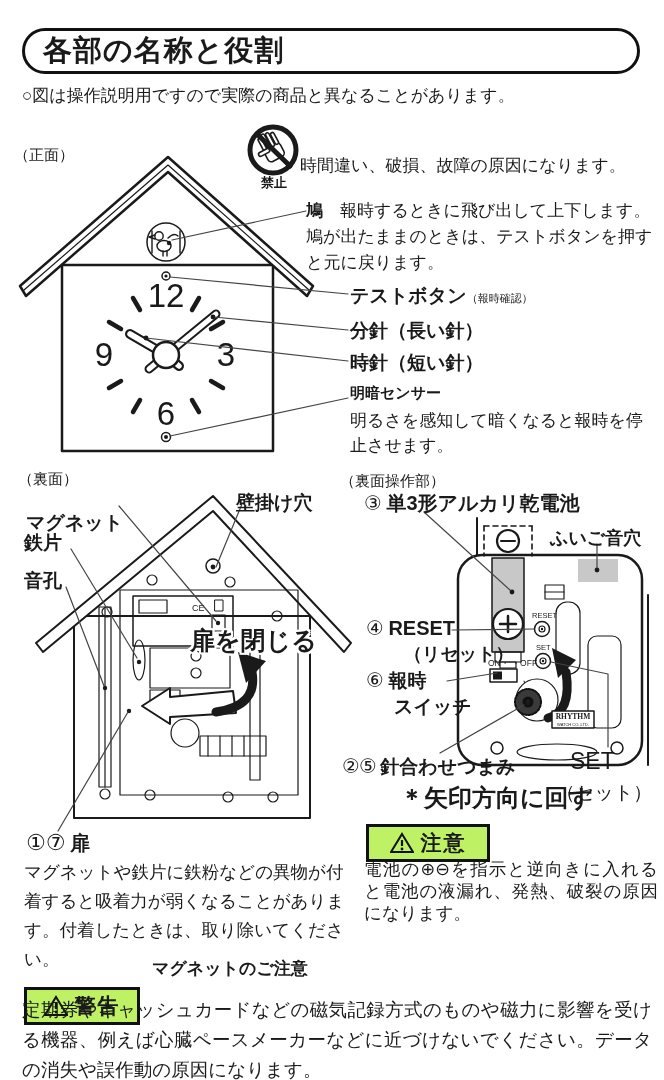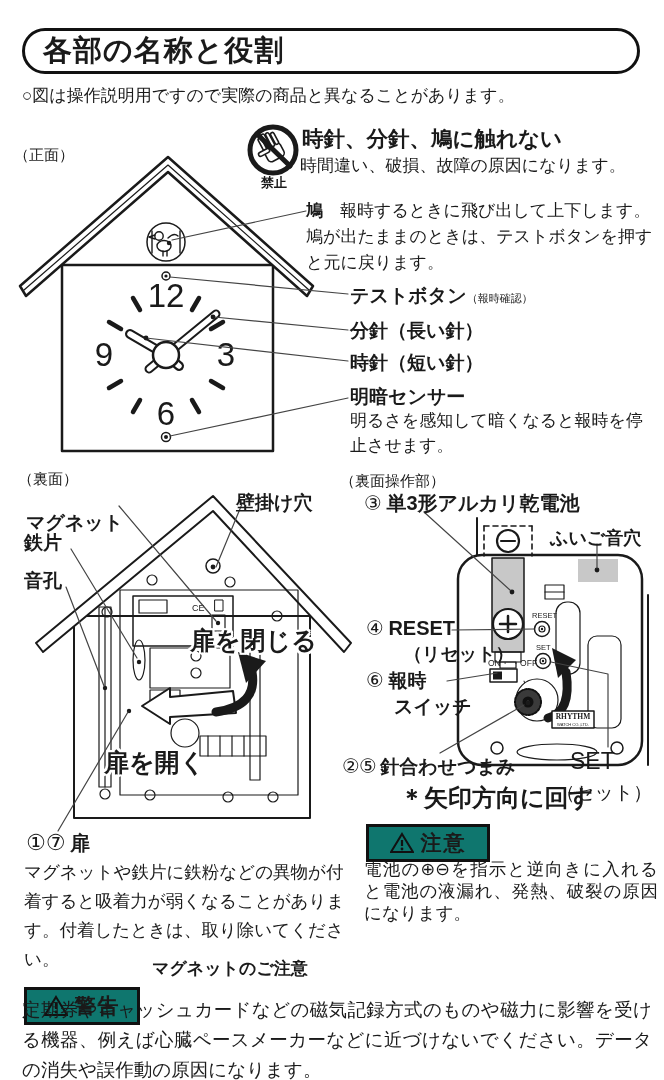--- a/index.html
+++ b/index.html
@@ -9,21 +9,21 @@
   .b{font-weight:bold;}
   svg{display:block;}
   #art{position:absolute;left:0;top:0;z-index:0;}
   .txt{z-index:2;}
   .halo{text-shadow:-2px -2px 0 #fff,2px -2px 0 #fff,-2px 2px 0 #fff,2px 2px 0 #fff,
         0 -2px 0 #fff,0 2px 0 #fff,-2px 0 0 #fff,2px 0 0 #fff;}
   .title-bar{left:22px;top:28px;width:618px;height:46px;border:3px solid #111;
              border-radius:26px;display:flex;align-items:center;box-sizing:border-box;}
   .title-bar span{font-size:29px;font-weight:bold;padding-left:18px;letter-spacing:1px;}
   .badge{border:3px solid #111;display:flex;align-items:center;justify-content:center;
-         gap:7px;box-sizing:border-box;background:#0f766e;}
+         gap:7px;box-sizing:border-box;background:#bef264;}
   .badge .bt{font-size:21px;font-weight:bold;letter-spacing:2px;}
   .just{text-align:justify;}
 </style>
 </head>
 <body>
 
 <div id="page">
 
   <svg id="art" width="664" height="1080" viewBox="0 0 664 1080">
     <g stroke="#1a1a1a" fill="none" stroke-linecap="round" stroke-linejoin="round">
@@ -243,42 +243,40 @@
   </svg>
 
   <div class="abs txt" style="left:22px;top:84px;font-size:17px;">○図は操作説明用ですので実際の商品と異なることがあります。</div>
 
   <div class="abs txt title-bar">
     <span>各部の名称と役割</span>
   </div>
 
   <div class="abs txt" style="left:14px;top:146px;font-size:15px;">（正面）</div>
   <div class="abs txt b" style="left:250px;top:174px;width:48px;font-size:13px;text-align:center;">禁止</div>
-  <div class="abs txt b" style="left:302px;top:124px;font-size:21.5px;">時針、分針、鳩に触れない</div>
   <div class="abs txt" style="left:300px;top:154px;font-size:17px;">時間違い、破損、故障の原因になります。</div>
 
   <div class="abs txt" style="left:306px;top:198px;width:352px;font-size:17px;line-height:26px;">
     <span class="b">鳩</span><span>　報時するときに飛び出して上下します。鳩が出たままのときは、テストボタンを押すと元に戻ります。</span>
   </div>
 
   <div class="abs txt" style="left:350px;top:283px;">
     <span class="b" style="font-size:19px;">テストボタン</span><span style="font-size:11px;">（報時確認）</span>
   </div>
   <div class="abs txt b" style="left:350px;top:318px;font-size:19px;">分針（長い針）</div>
   <div class="abs txt b" style="left:350px;top:350px;font-size:19px;">時針（短い針）</div>
-  <div class="abs txt b" style="left:350px;top:384px;font-size:19px;">明暗センサー</div>
+  <div class="abs txt b" style="left:350px;top:384px;font-size:15px;">明暗センサー</div>
   <div class="abs txt" style="left:350px;top:408px;width:304px;font-size:17px;line-height:25px;">明るさを感知して暗くなると報時を停止させます。</div>
 
   <div class="abs txt" style="left:18px;top:470px;font-size:15px;">（裏面）</div>
   <div class="abs txt b" style="left:26px;top:490px;font-size:19px;margin-top:20px;">マグネット</div>
   <div class="abs txt b" style="left:236px;top:490px;font-size:19px;">壁掛け穴</div>
   <div class="abs txt b" style="left:24px;top:530px;font-size:19px;">鉄片</div>
   <div class="abs txt b" style="left:24px;top:568px;font-size:19px;">音孔</div>
   <div class="abs txt b halo" style="left:190px;top:624px;font-size:25px;">扉を閉じる</div>
-  <div class="abs txt b halo" style="left:104px;top:746px;font-size:25px;">扉を開く</div>
 
   <div class="abs txt" style="left:26px;top:830px;">
     <span style="font-size:22px;">①⑦</span>
     <span class="b" style="font-size:20px;">扉</span>
   </div>
   <div class="abs txt" style="left:24px;top:858px;width:328px;font-size:17.5px;line-height:29px;">マグネットや鉄片に鉄粉などの異物が付着すると吸着力が弱くなることがあります。付着したときは、取り除いてください。</div>
 
   <div class="abs txt" style="left:340px;top:472px;font-size:15px;">（裏面操作部）</div>
   <div class="abs txt" style="left:364px;top:490px;">
     <span style="font-size:20px;">③</span>

